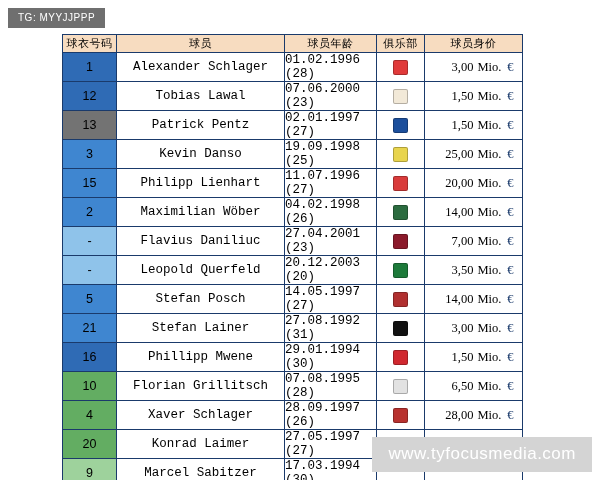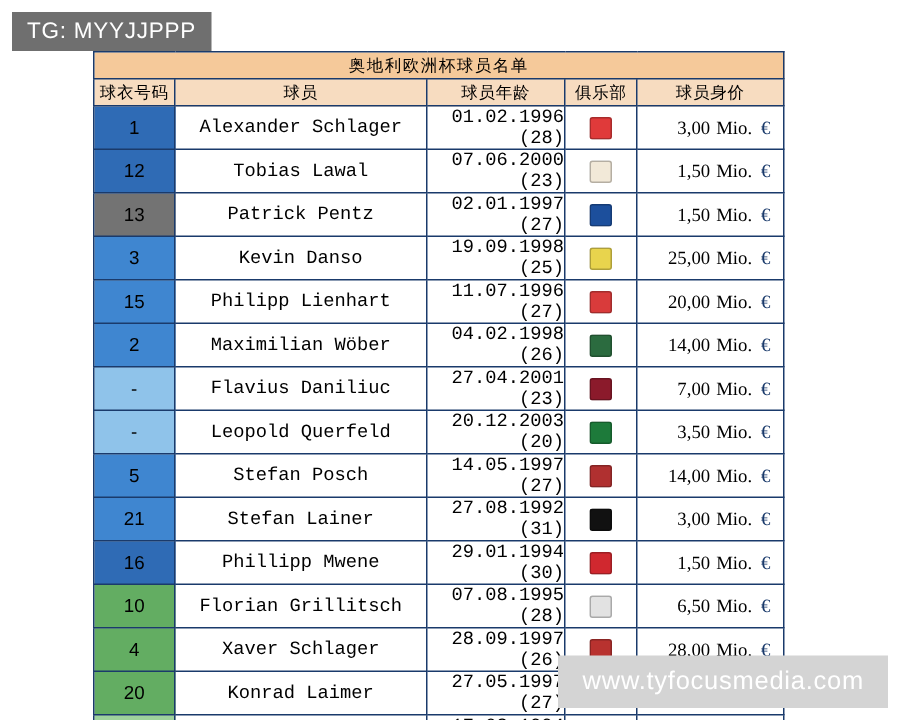--- a/index.html
+++ b/index.html
@@ -15,21 +15,21 @@
     position: relative;
   }
 
   
   .tg-watermark {
     position: absolute;
     left: 8px;
     top: 8px;
     background: #6f6f6f;
     color: #ffffff;
-    font-size: 15px;
+    font-size: 10px;
     font-family: "Liberation Sans", sans-serif;
     padding: 4px 10px 5px 10px;
     letter-spacing: 0.5px;
   }
 
   
   .site-watermark {
     position: absolute;
     right: 8px;
     bottom: 8px;
@@ -93,21 +93,21 @@
   }
   .c-name {
     width: 168px;
     text-align: center;
     font-family: "Liberation Mono", monospace;
     font-size: 12px;
     letter-spacing: 0px;
   }
   .c-age {
     width: 92px;
-    text-align: right;
+    text-align: left;
     font-family: "Liberation Mono", monospace;
     font-size: 10.5px;
   }
   .c-club {
     width: 48px;
     text-align: center;
     position: relative;
   }
   .c-val {
     width: 98px;
@@ -140,23 +140,20 @@
 <div class="table-wrap">
   <table class="squad">
     <colgroup>
       <col style="width:54px">
         <col style="width:168px">
         <col style="width:92px">
         <col style="width:48px">
         <col style="width:98px">
     </colgroup>
     <tbody id="tbody-root">
-      <tr>
-        <td class="title-cell" colspan="5">奥地利欧洲杯球员名单</td>
-      </tr>
       <tr class="hdr">
         <td>球衣号码</td>
         <td>球员</td>
         <td>球员年龄</td>
         <td>俱乐部</td>
         <td>球员身价</td>
       </tr>
     <tr class="row">
           <td class="c-num" style="background: rgb(47, 107, 181);">1</td>
           <td class="c-name">Alexander Schlager</td>

